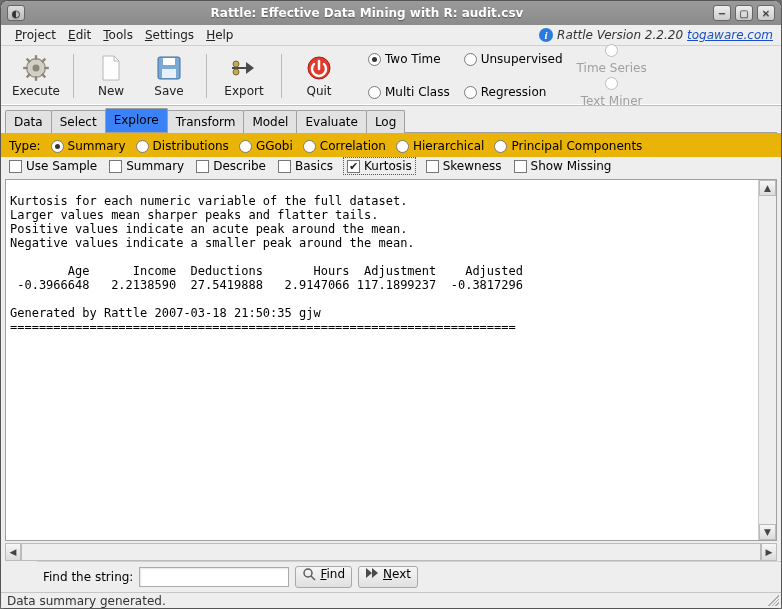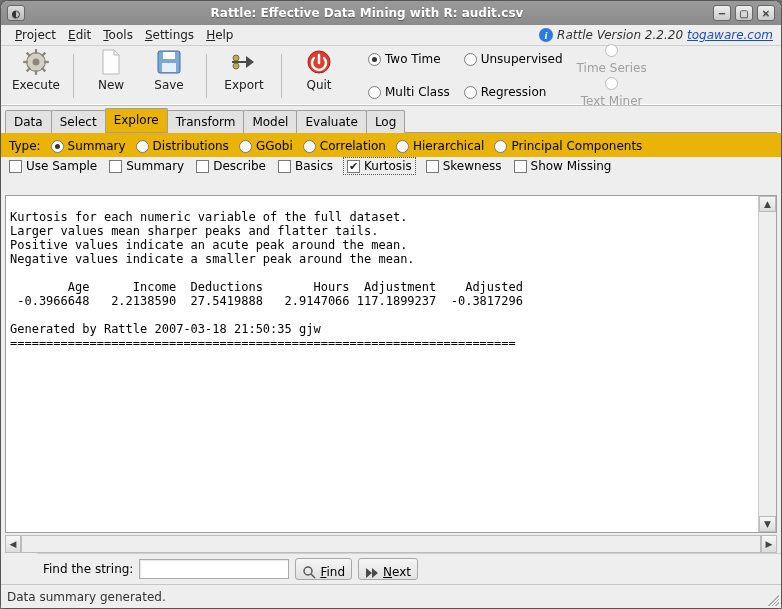--- a/index.html
+++ b/index.html
@@ -79,21 +79,21 @@
     display:flex;
     align-items:center;
     padding: 2px 6px;
     border-bottom: 1px solid #bdbdbd;
     background:#eeeeee;
     box-shadow: inset 0 -1px 0 #fff;
   }
   .tool {
     width:58px; height:56px;
     display:flex; flex-direction:column;
-    align-items:center; 
+    align-items:center; justify-content:center;
     gap:2px;
     cursor:pointer;
     border-radius:3px;
   }
   .tool .ticon { width:28px;height:28px;display:flex;align-items:center;justify-content:center; }
   .tool .tlabel { font-size:12px; color:#222;}
   .sep {
     width:1px; height:44px; background:#bbb; margin:0 8px;
   }
   .class-options {
@@ -128,37 +128,37 @@
     border-bottom:none;
     background:#e2e2e2;
     margin-right:-1px;
     font-size:12px;
     cursor:pointer;
     position:relative;
     top:1px;
     border-radius: 2px 2px 0 0;
   }
   .tab.active {
-    background:#eab308;
+    background:#3b82f6;
     top:0;
     padding-bottom:5px;
     z-index:2;
   }
   .tab-underline { height:1px;background:#a0a0a0; margin:0 4px; }
   
   .type-row {
      display:flex; align-items:center; gap:10px;
      padding:6px 8px 4px 8px;
      background:#eab308;
   }
   .type-row .label { font-size:12px; }
   
   .check-row {
      display:flex; gap:12px;
-     padding:2px 8px 22px 8px;
+     padding:2px 8px 6px 8px;
   }
   .check { display:flex; align-items:center; gap:4px; font-size:12px; cursor:pointer;}
   .cbox {
      width:13px;height:13px;border:1px solid #777;background:#fff;
      display:inline-flex;align-items:center;justify-content:center;
      font-size:11px;line-height:1;
   }
   .cbox.checked::after { content:"✔"; color:#222; font-size:11px; }
   .check.focused { outline:1px dotted #555; outline-offset:1px; padding:0 2px; }
   
@@ -206,27 +206,27 @@
      width:150px; height:20px;
      border:1px solid #aaa;
      background:#fff;
      box-shadow: inset 1px 1px 2px rgba(0,0,0,0.1);
   }
   .btn {
      height:22px; padding:0 6px;
      border:1px solid #a8a8a8;
      border-radius:3px;
      background:linear-gradient(#f6f6f6,#e0e0e0);
-     display:flex;align-items:flex-end;gap:4px;
+     display:flex;align-items:flex-start;gap:4px;
      cursor:pointer; font-size:12px;
   }
   .btn .accel { text-decoration:underline;}
   
   .statusbar {
-     height:24px;
+     height:16px;
      border-top:1px solid #c6c6c6;
      display:flex;align-items:center;
      padding:0 6px;
      font-size:12px;
      color:#333;
      background:#eeeeee;
      position:relative;
   }
   .resize-grip{
      position:absolute;right:2px;bottom:2px;

